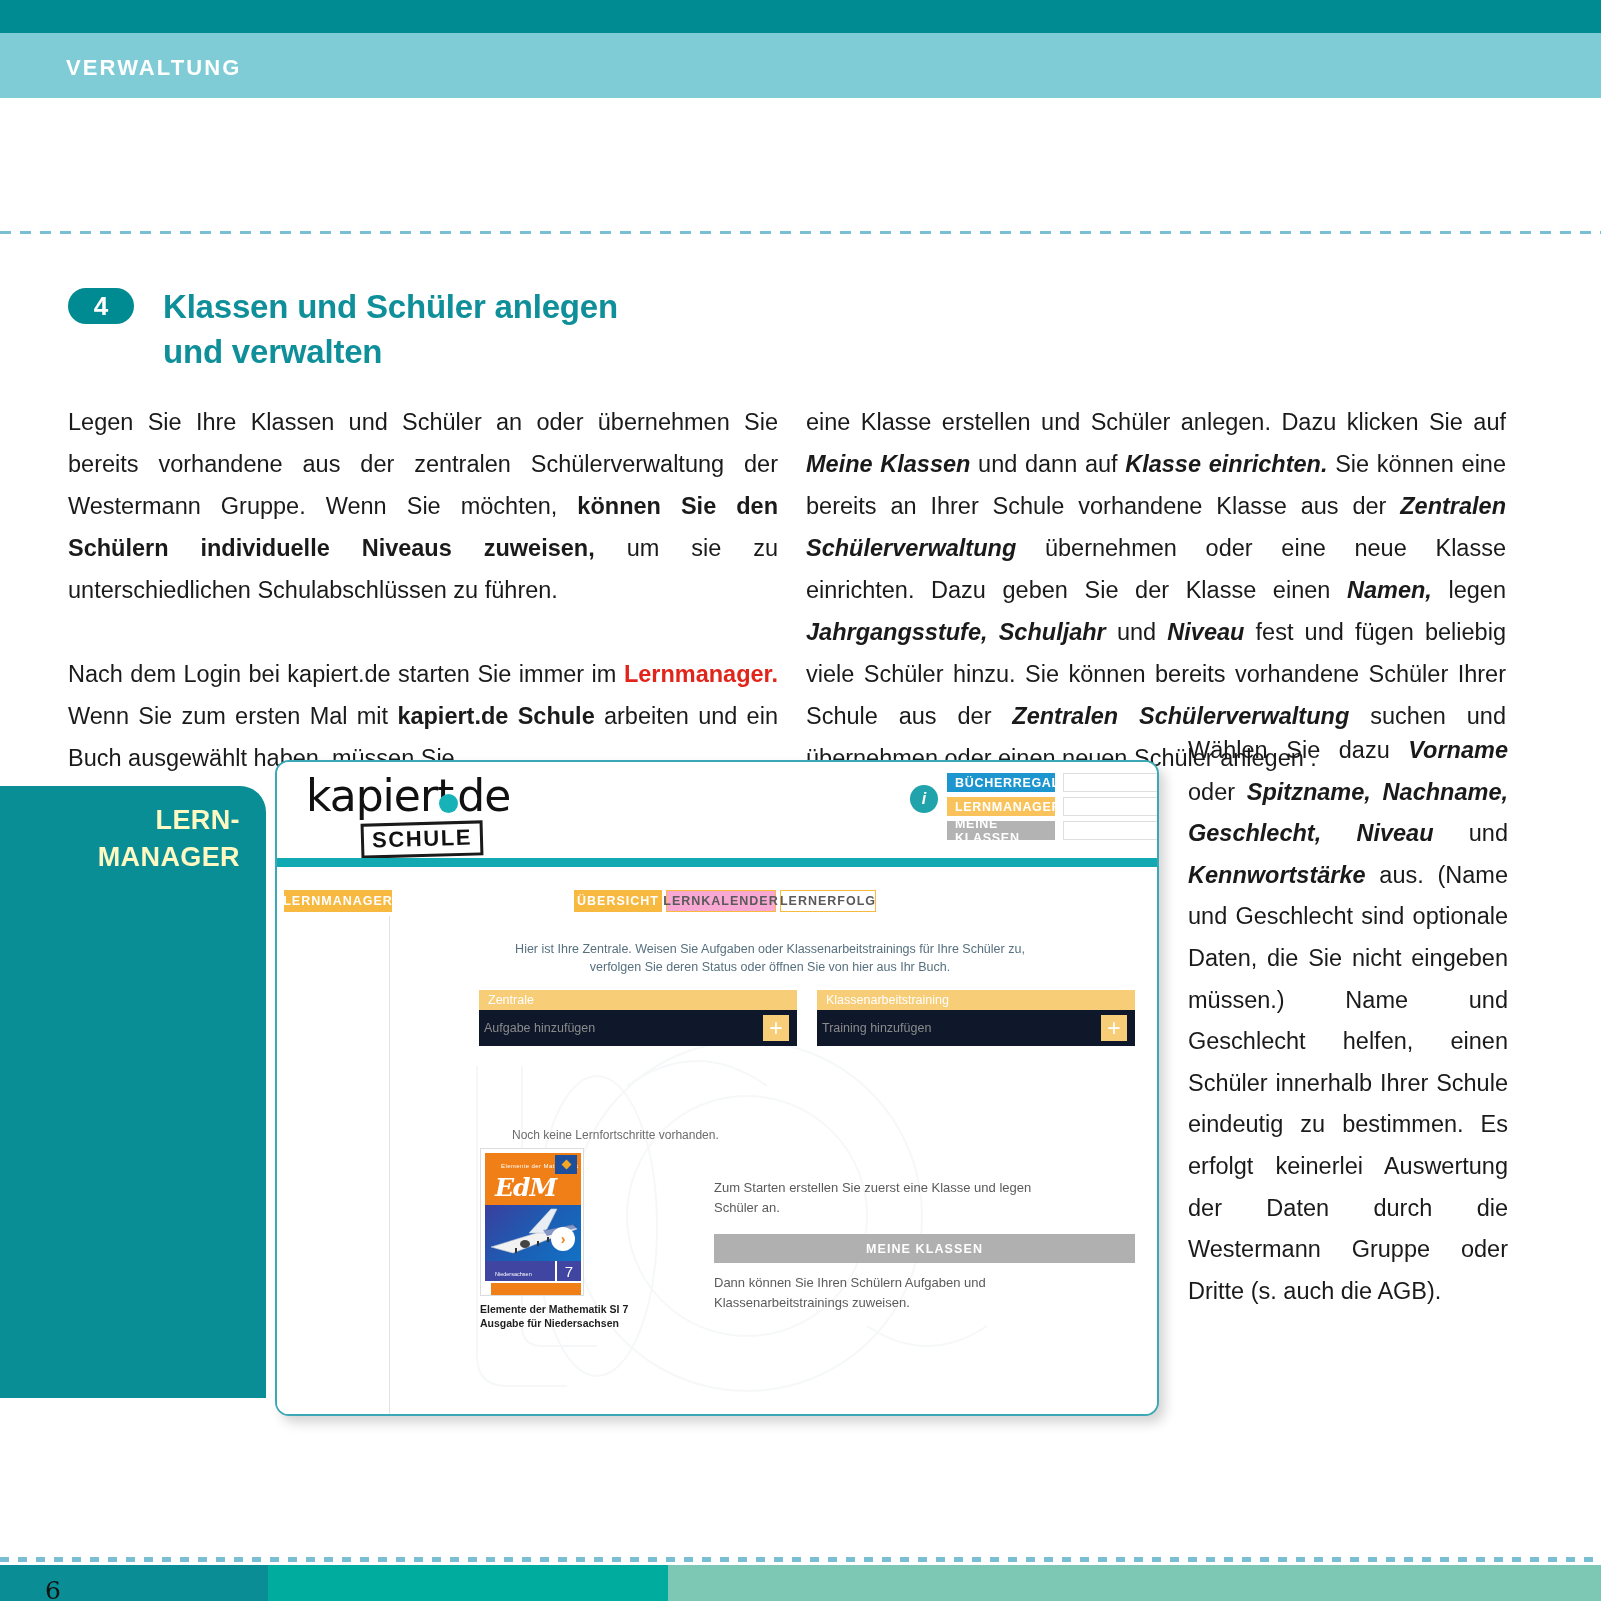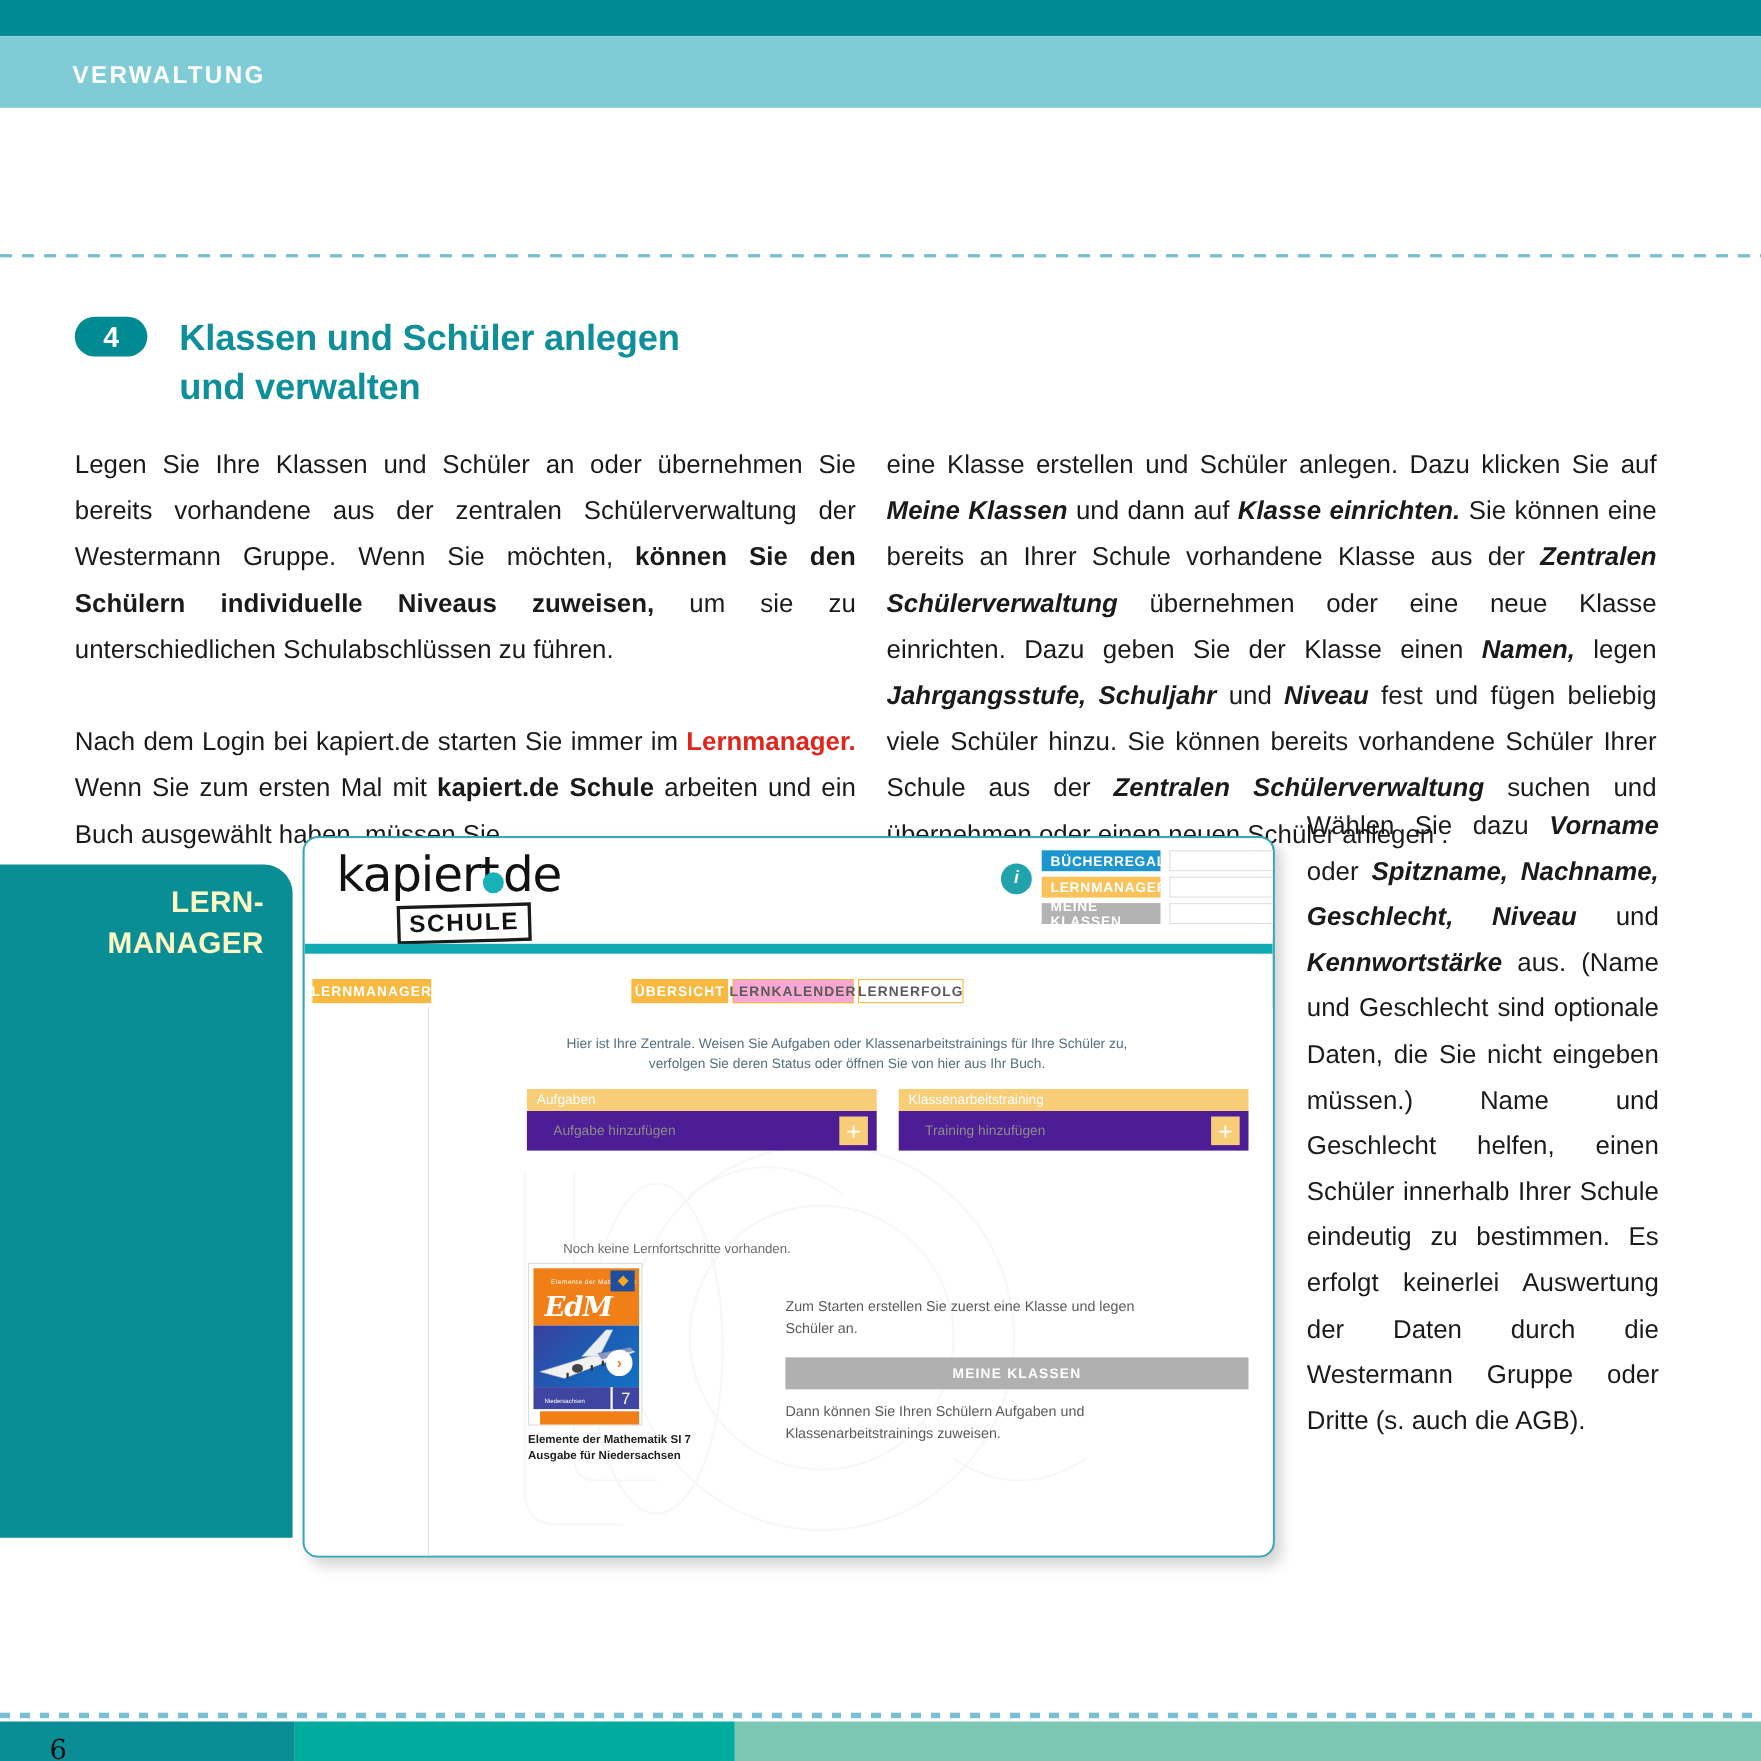--- a/index.html
+++ b/index.html
@@ -135,22 +135,22 @@
 
   .intro{
     position:absolute;left:130px;top:24px;width:726px;
     text-align:center;color:#56707e;font-size:12.5px;line-height:18px;
   }
 
   .panel{position:absolute;top:74px;height:20px;background:#f8cd78;
     color:#fff;font-size:12.5px;display:flex;align-items:center;padding-left:9px;box-sizing:border-box;}
   .panel-a{left:202px;width:318px;}
   .panel-b{left:540px;width:318px;}
-  .panelrow{position:absolute;top:94px;height:36px;background:#4c1d95;
-    font-size:12.5px;color:#8b8b8b;display:flex;align-items:center;padding-left:24px;box-sizing:border-box;}
+  .panelrow{position:absolute;top:94px;height:36px;background:#0f172a;
+    font-size:12.5px;color:#8b8b8b;display:flex;align-items:center;padding-left:5px;box-sizing:border-box;}
   .row-a{left:202px;width:318px;}
   .row-b{left:540px;width:318px;}
   .plusbtn{
     position:absolute;top:99px;width:26px;height:26px;background:#f8cd78;
     color:#fff;font-size:23px;line-height:23px;display:flex;align-items:center;justify-content:center;
   }
   .plus-a{left:486px;}
   .plus-b{left:824px;}
 
   .watermark{
@@ -279,21 +279,21 @@
         <path d="M420 300 Q480 340 540 300"></path>
         <ellipse cx="150" cy="200" rx="60" ry="150"></ellipse>
       </g>
     </svg>
 
     <div class="intro">
       <span>Hier ist Ihre Zentrale. Weisen Sie Aufgaben oder Klassenarbeitstrainings für Ihre Schüler zu,</span><br>
       <span>verfolgen Sie deren Status oder öffnen Sie von hier aus Ihr Buch.</span>
     </div>
 
-    <div class="panel panel-a">Aufgaben</div>
+    <div class="panel panel-a">Zentrale</div>
     <div class="panelrow row-a">Aufgabe hinzufügen</div>
     <div class="plusbtn plus-a">+</div>
 
     <div class="panel panel-b">Klassenarbeitstraining</div>
     <div class="panelrow row-b">Training hinzufügen</div>
     <div class="plusbtn plus-b">+</div>
 
     <div class="nofort">Noch keine Lernfortschritte vorhanden.</div>
 
     <div class="starttext">Zum Starten erstellen Sie zuerst eine Klasse und legen Schüler an.</div>

